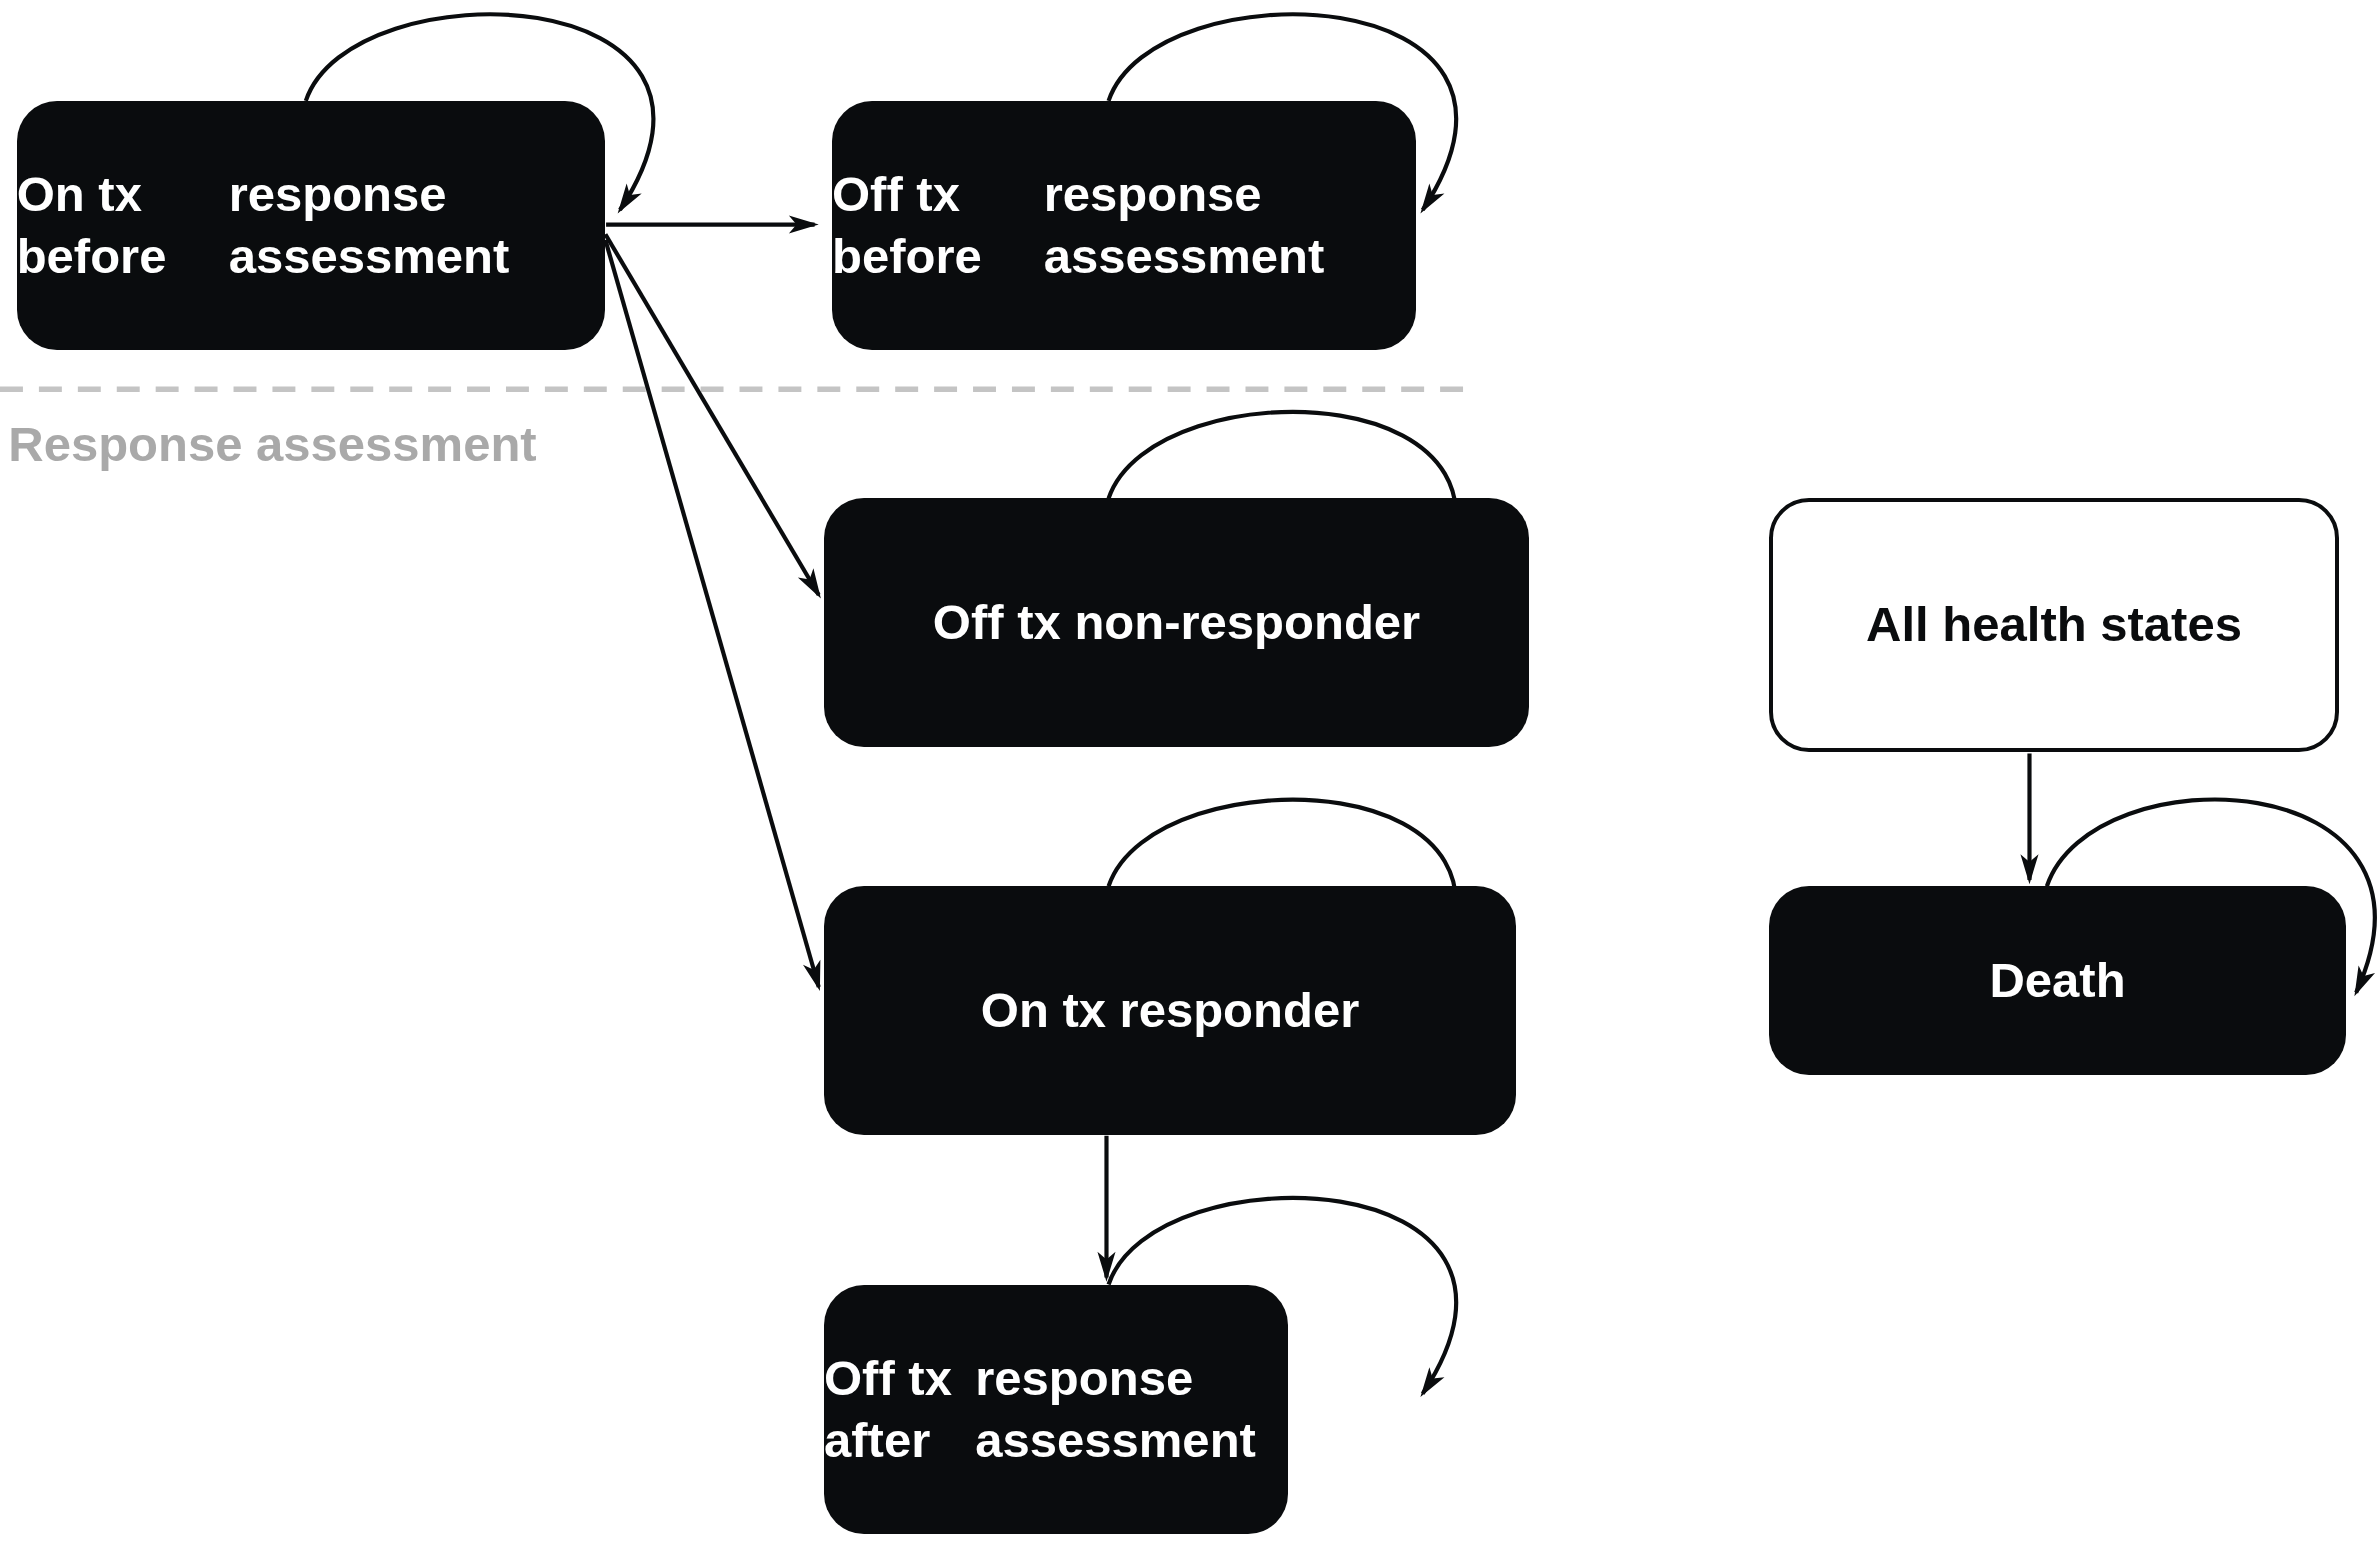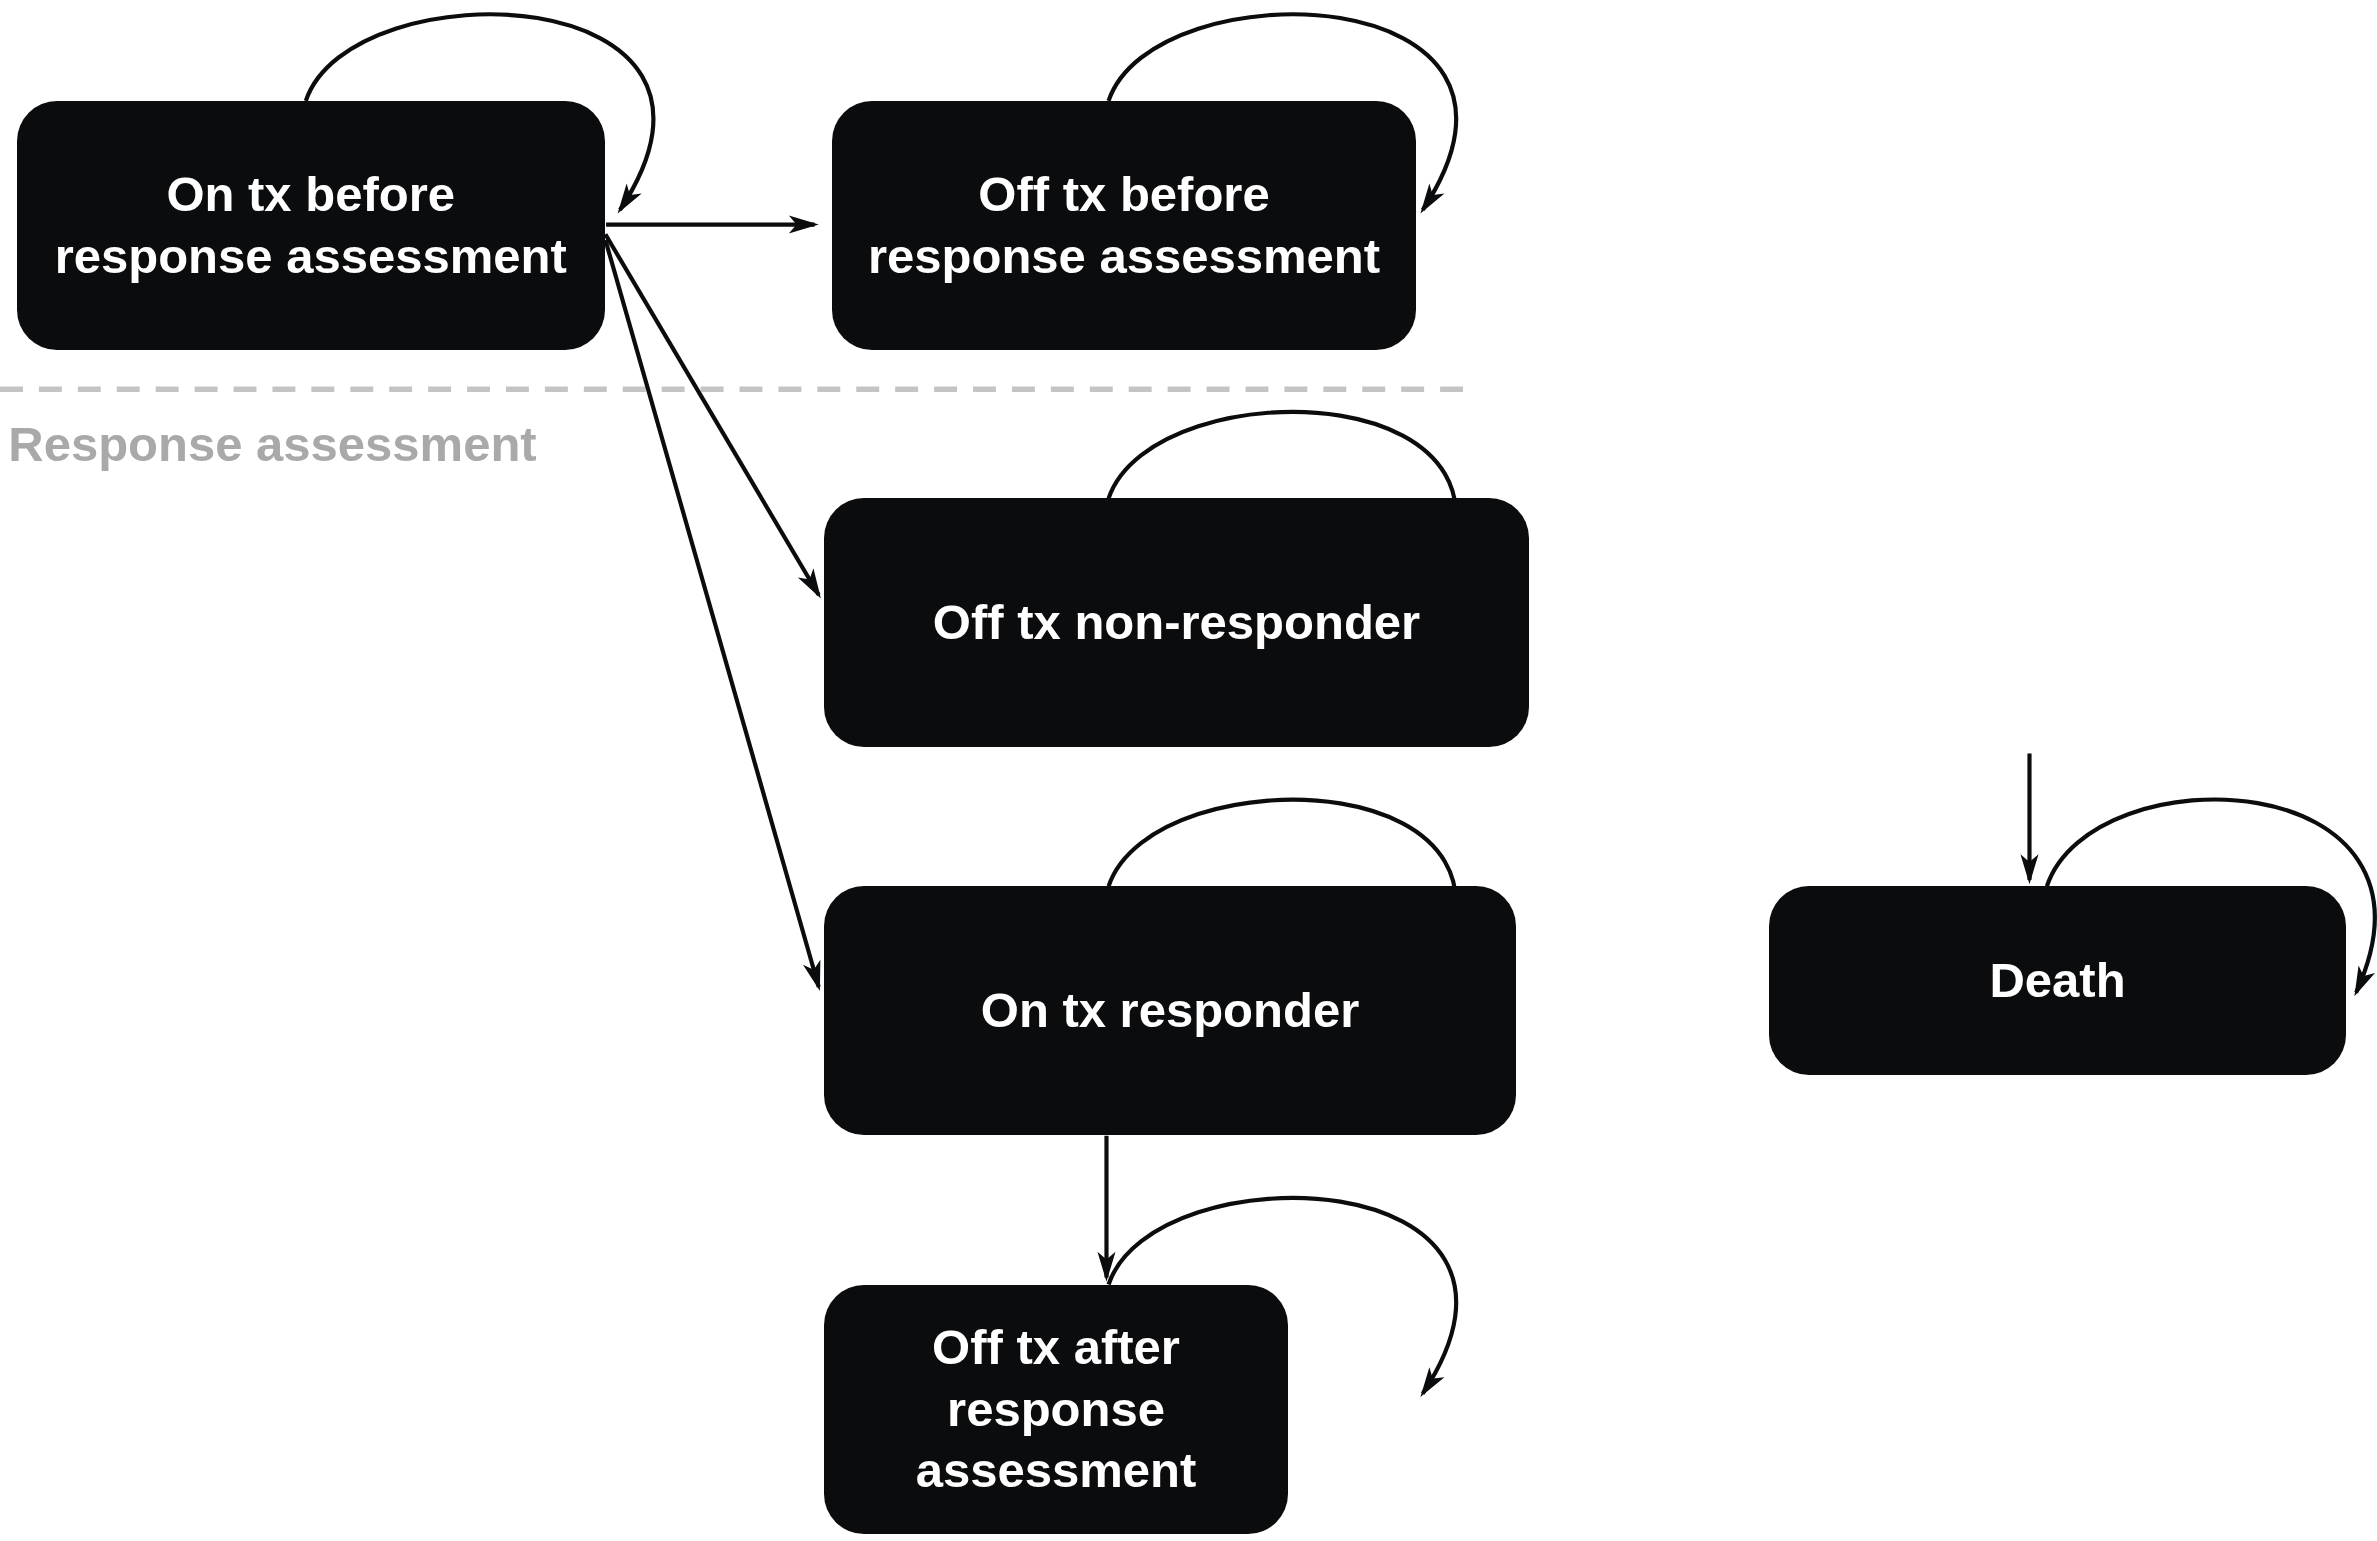--- a/index.html
+++ b/index.html
@@ -20,24 +20,23 @@
   #arrow-layer {
     position: absolute;
     left: 0; top: 0;
     width: 2377px;
     height: 1541px;
   }
   .state {
     position: absolute;
     box-sizing: border-box;
     display: flex;
-    flex-direction: column;
+    flex-direction: row;
     align-items: center;
     justify-content: center;
-    text-align: center;
     border-radius: 40px;
     font-size: 49px;
     font-weight: 700;
     line-height: 1.26;
     letter-spacing: 0px;
   }
   .state.filled {
     background: #0a0c0e;
     color: #ffffff;
   }
@@ -111,20 +110,23 @@
 
   <div class="state filled" style="left:824px; top:886px; width:692px; height:249px;">
     <span>On tx responder</span>
   </div>
 
   <div class="state filled" style="left:824px; top:1285px; width:464px; height:249px;">
     <span>Off tx after</span>
     <span>response assessment</span>
   </div>
 
+  <div class="state outline" style="left:1769px; top:498px; width:570px; height:254px;">
+    <span>All health states</span>
+  </div>
 
   <div class="state filled" style="left:1769px; top:886px; width:577px; height:189px;">
     <span>Death</span>
   </div>
 
   <div id="divider-label">Response assessment</div>
 
 </div>
 
 

